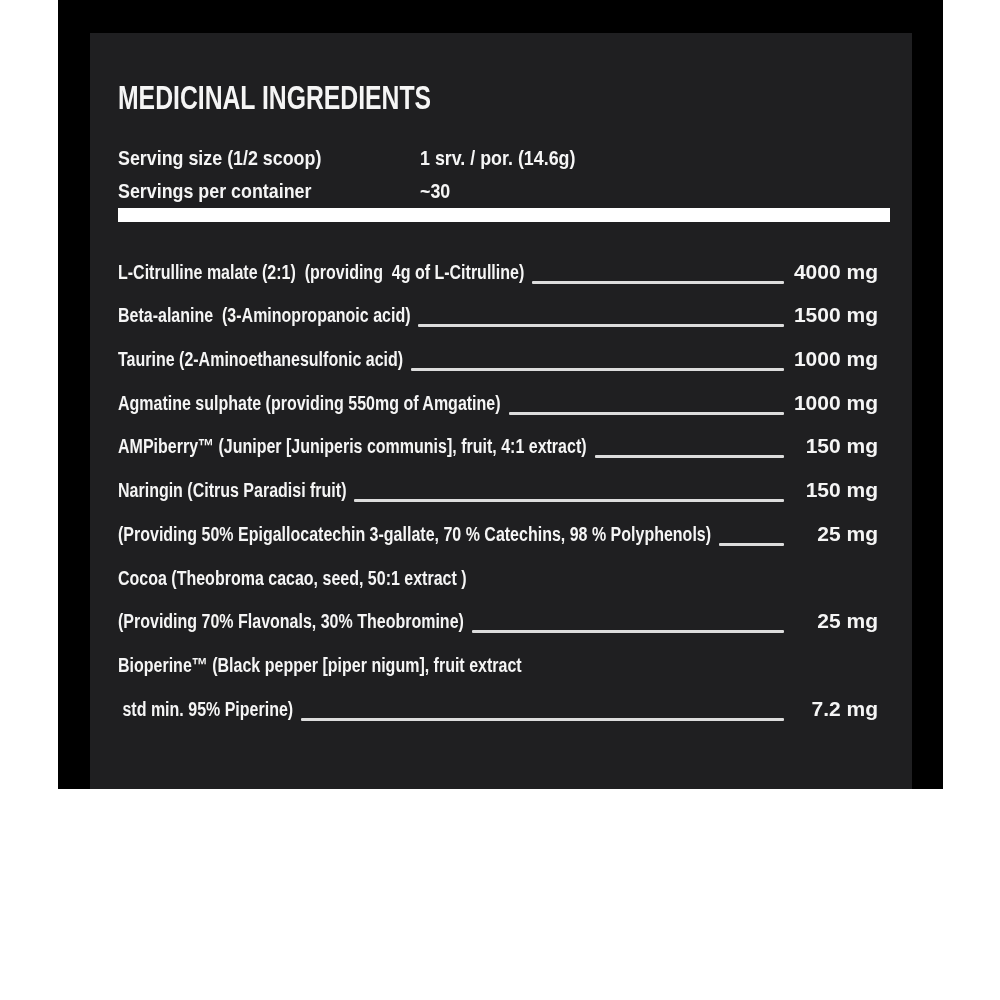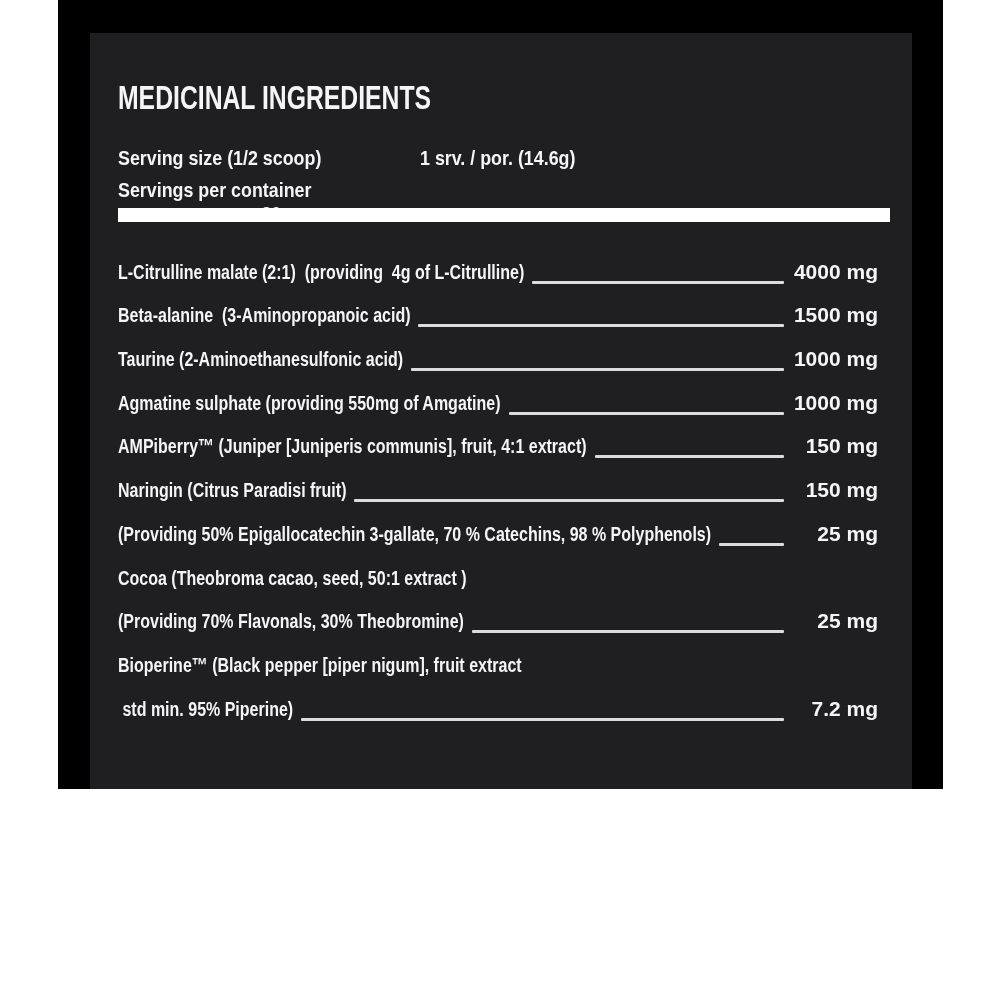--- a/index.html
+++ b/index.html
@@ -5,21 +5,21 @@
   html,body{margin:0;padding:0;background:#ffffff;width:1000px;height:1000px;
     font-family:"Liberation Sans",sans-serif;-webkit-font-smoothing:antialiased;}
   .stage{position:relative;width:1000px;height:789px;background:#ffffff;overflow:hidden;}
   .frame{position:absolute;left:58px;top:0;width:885px;height:1000px;background:#000000;}
   .panel{position:absolute;left:32px;top:33px;width:822px;height:932px;background:#1f1f21;color:#f5f5f5;}
 
   .title{position:absolute;left:28px;top:46px;font-size:33px;font-weight:700;white-space:pre;letter-spacing:0;}
   .serv-row{position:absolute;left:28px;height:26px;display:flex;align-items:center;
     font-size:21px;font-weight:700;white-space:pre;margin-top:20px;}
   .serv-row.r1{top:92px;}
-  .serv-row.r2{top:125px;flex-direction:column;}
+  .serv-row.r2{top:125px;}
   .s-label{width:302px;overflow:visible;}
   .bar{position:absolute;left:28px;width:772px;height:14px;background:#ffffff;}
   .bar.b1{top:175px;}
   .bar.b2{top:790px;}
 
   .list{position:absolute;left:28px;top:207px;width:760px;}
   .row{display:flex;align-items:flex-end;height:43.7px;font-size:20px;font-weight:700;}
   .name{white-space:pre;}
   .leader{flex:1 1 auto;min-width:14px;height:3px;background:#dcdcdc;margin:0 10px 0 8px;border-radius:1px;}
   .amount{flex:0 0 auto;min-width:84px;text-align:right;font-size:21px;font-weight:700;white-space:pre;}

